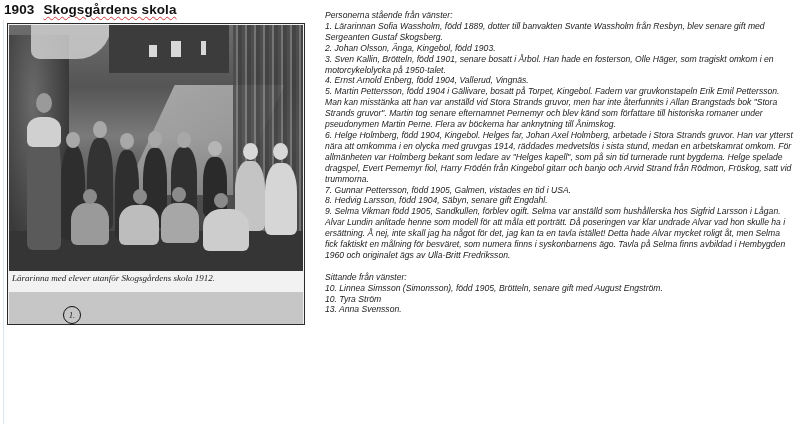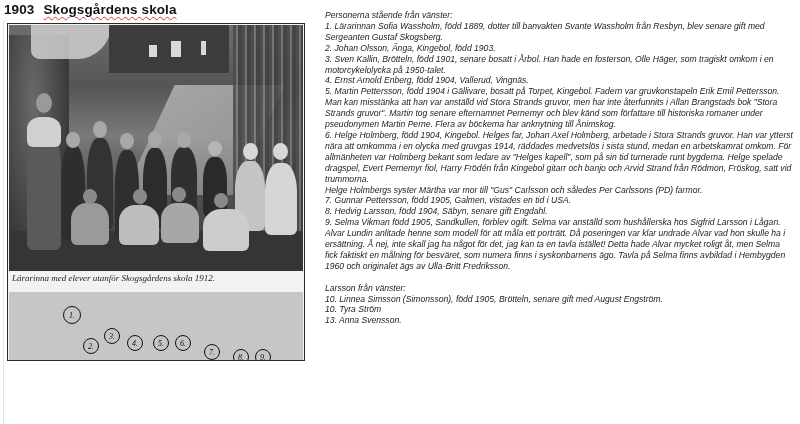--- a/index.html
+++ b/index.html
@@ -10,21 +10,21 @@
 
     .heading {
       position: absolute; left: 4px; top: 2px;
       font-family: "Liberation Sans", sans-serif; font-weight: bold; font-size: 13.5px; color: #111;
       letter-spacing: 0.1px;
     }
     .heading .year { margin-right: 9px; }
     .squiggle { text-decoration: underline wavy #d23a3a; text-decoration-thickness: 1px; text-underline-offset: 2px; }
 
     .figure {
-      position: absolute; left: 7px; top: 23px; width: 298px; height: 338px;
+      position: absolute; left: 7px; top: 23px; width: 298px; height: 302px;
       border: 1.5px solid #2a2a2a; background: #f2f2f2; overflow: hidden;
     }
     .photo {
       position: absolute; left: 1px; top: 1px; width: 294px; height: 246px;
       background: linear-gradient(180deg, #6d6d6d 0%, #555 25%, #7a7a7a 45%, #4e4e4e 70%, #3d3d3d 100%);
       overflow: hidden;
     }
     .photo .sky { position: absolute; left: 22px; top: 0; width: 80px; height: 34px; background: #cfcfcf; border-radius: 0 0 40px 10px; opacity: .85; }
     .photo .house { position: absolute; left: 100px; top: 0; width: 120px; height: 48px; background: #3c3c3c; }
     .photo .win { position: absolute; background: #d9d9d9; }
@@ -130,22 +130,21 @@
 </div>
 
 <div class="text-col">
   <p>Personerna stående från vänster:</p>
   <p>1. Lärarinnan Sofia Wassholm, född 1889, dotter till banvakten Svante Wassholm från Resbyn, blev senare gift med Sergeanten Gustaf Skogsberg.</p>
   <p>2. Johan Olsson, Änga, Kingebol, född 1903.</p>
   <p>3. Sven Kallin, Brötteln, född 1901, senare bosatt i Årbol. Han hade en fosterson, Olle Häger, som tragiskt omkom i en motorcykelolycka på 1950-talet.</p>
   <p>4. Ernst Arnold Enberg, född 1904, Vallerud, Vingnäs.</p>
   <p>5. Martin Pettersson, född 1904 i Gällivare, bosatt på Torpet, Kingebol. Fadern var gruvkonstapeln Erik Emil Pettersson. Man kan misstänka att han var anställd vid Stora Strands gruvor, men har inte återfunnits i Allan Brangstads bok "Stora Strands gruvor". Martin tog senare efternamnet Pernemyr och blev känd som författare till historiska romaner under pseudonymen Martin Perne. Flera av böckerna har anknytning till Ånimskog.</p>
   <p>6. Helge Holmberg, född 1904, Kingebol. Helges far, Johan Axel Holmberg, arbetade i Stora Strands gruvor. Han var ytterst nära att omkomma i en olycka med gruvgas 1914, räddades medvetslös i sista stund, medan en arbetskamrat omkom. För allmänheten var Holmberg bekant som ledare av "Helges kapell", som på sin tid turnerade runt bygderna. Helge spelade dragspel, Evert Pernemyr fiol, Harry Frödén från Kingebol gitarr och banjo och Arvid Strand från Rödmon, Fröskog, satt vid trummorna.</p>
-  <p>Helge Holmbergs syster Märtha var mor till "Gus" Carlsson och således Per Carlssons (PD) farmor.</p>
   <p>7. Gunnar Pettersson, född 1905, Galmen, vistades en tid i USA.</p>
   <p>8. Hedvig Larsson, född 1904, Säbyn, senare gift Engdahl.</p>
   <p>9. Selma Vikman född 1905, Sandkullen, förblev ogift. Selma var anställd som hushållerska hos Sigfrid Larsson i Lågan. Alvar Lundin anlitade henne som modell för att måla ett porträtt. Då poseringen var klar undrade Alvar vad hon skulle ha i ersättning. Å nej, inte skall jag ha något för det, jag kan ta en tavla istället! Detta hade Alvar mycket roligt åt, men Selma fick faktiskt en målning för besväret, som numera finns i syskonbarnens ägo. Tavla på Selma finns avbildad i Hembygden 1960 och originalet ägs av Ulla-Britt Fredriksson.</p>
   <div class="gap"></div>
-  <p>Larsson från vänster:</p>
+  <p>Sittande från vänster:</p>
   <p>10. Linnea Simsson (Simonsson), född 1905, Brötteln, senare gift med August Engström.</p>
   <p>10. Tyra Ström</p>
   <p>13. Anna Svensson.</p>
 </div>
 
 </body></html>

